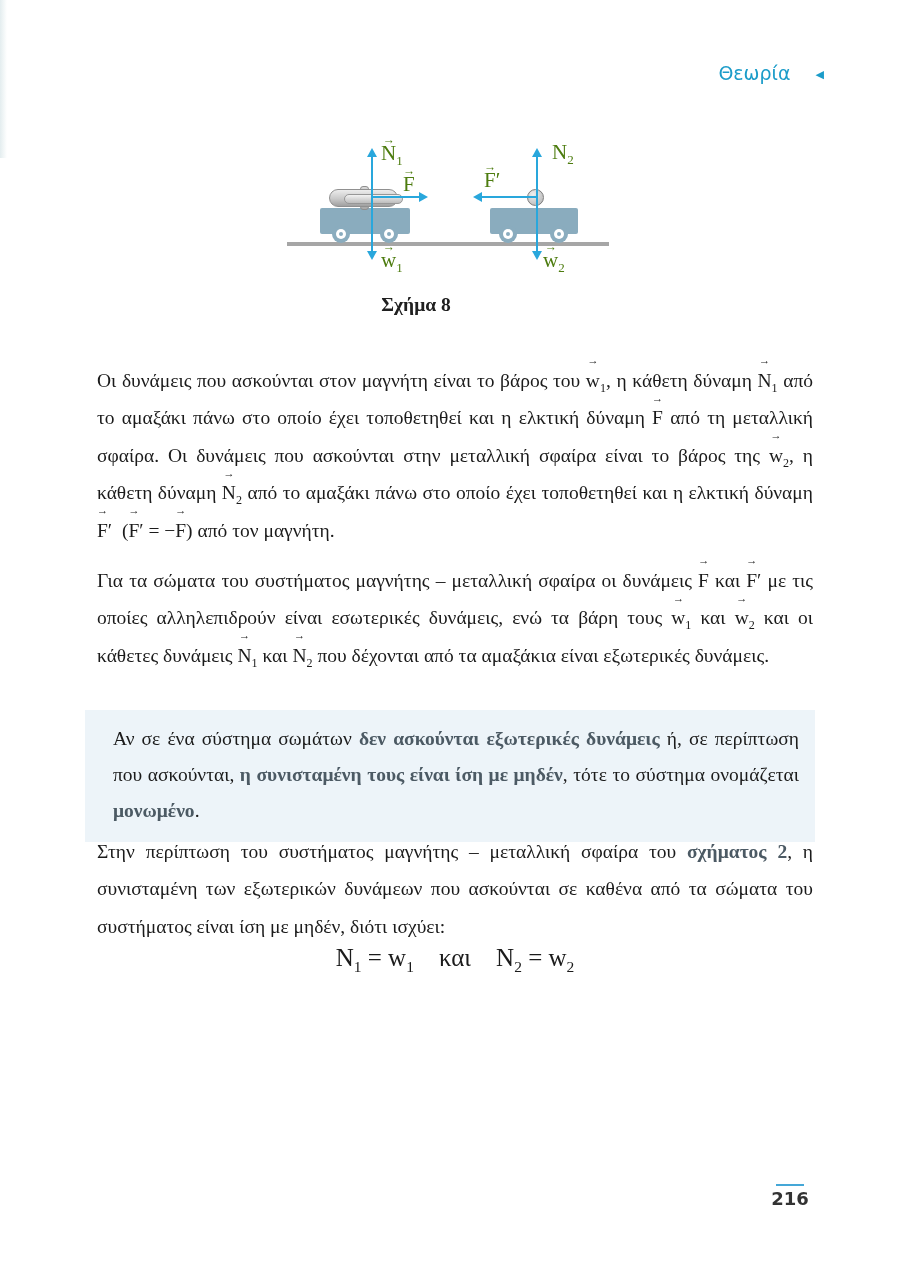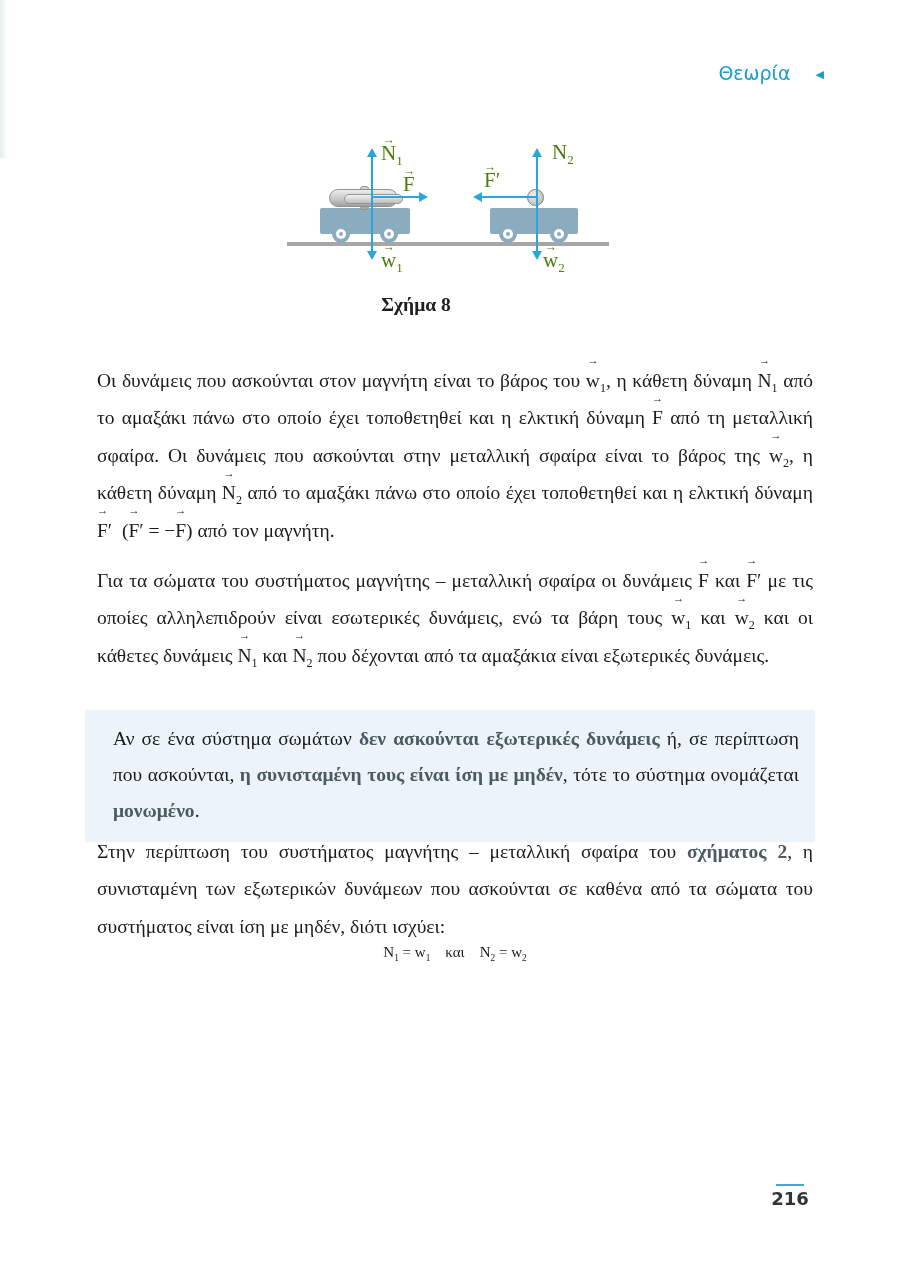--- a/index.html
+++ b/index.html
@@ -78,21 +78,21 @@
   .para{position:absolute;left:97px;width:716px;font-size:19.5px;line-height:37.4px;
     text-align:justify;color:var(--ink);}
   .p1{top:362px;}
   .p2{top:562px;}
   .p3{top:833px;}
   .p4{top:999px;}
   .callout{position:absolute;left:85px;top:710px;width:730px;box-sizing:border-box;
     background:var(--boxbg);padding:11px 16px 13px 28px;
     font-size:19.5px;line-height:36px;text-align:justify;color:var(--ink);}
   .equation{position:absolute;left:97px;top:944px;width:716px;text-align:center;
-    font-size:15px;color:var(--ink);}
+    font-size:25px;color:var(--ink);}
   .bold-accent{font-weight:bold;color:var(--slate);}
   sub{font-size:0.62em;line-height:0;}
   .vec-base{position:relative;display:inline-block;}
   .vec-base::after{content:"\2192";position:absolute;left:50%;top:-0.58em;
     transform:translateX(-50%);font-size:0.58em;line-height:1;color:inherit;}
 
   
   .footer-line{position:absolute;left:776px;top:1184px;width:28px;height:2px;background:var(--footline);}
   .footer-num{position:absolute;left:769px;top:1188px;width:42px;text-align:center;
     font-family:"DejaVu Sans","Liberation Sans",sans-serif;font-size:18px;font-weight:bold;color:#333;}

